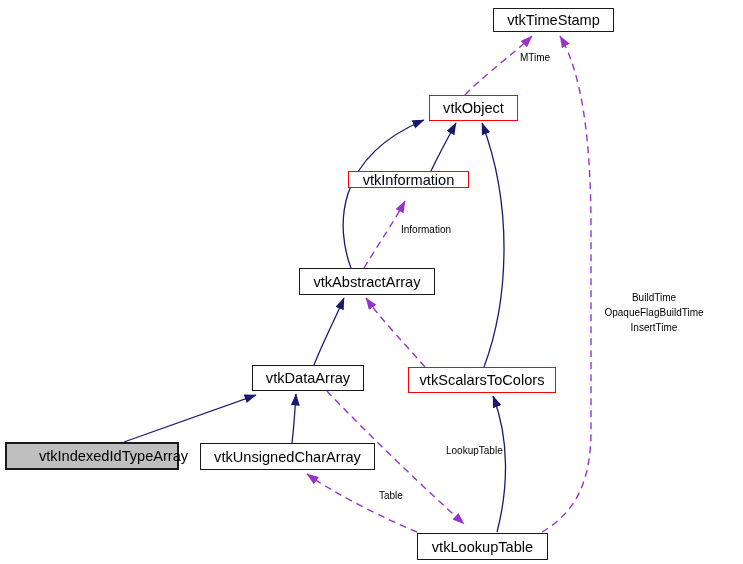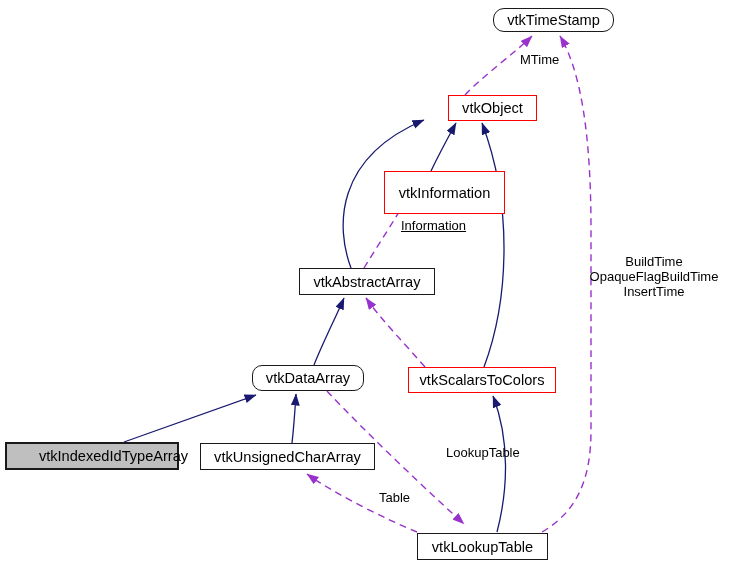--- a/index.html
+++ b/index.html
@@ -16,23 +16,23 @@
   #arrow-use-head { fill:var(--usage-edge); }
   .node {
     position:absolute; box-sizing:border-box;
     display:flex; align-items:center; justify-content:center;
     background:var(--node-fill); border:1.4px solid var(--node-border);
     font-size:14.6px; white-space:nowrap; z-index:2; cursor:pointer;
   }
   .node.highlight { border:1.6px solid var(--highlight-border); }
   .node.current { background:var(--current-node-fill); border:2px solid var(--node-border); cursor:default;padding-left:43px; }
   .edge-label {
-    position:absolute; font-size:13px; white-space:nowrap; z-index:1;
+    position:absolute; font-size:10px; white-space:nowrap; z-index:1;
   }
-  .edge-label.multiline { text-align:center; line-height:15.2px; }
+  .edge-label.multiline { text-align:center; line-height:15.2px;margin-top:36px; }
 </style>
 </head>
 <body>
 
 <div class="canvas">
 
   <svg class="edges-svg" viewBox="0 0 743 564">
     <defs>
       <marker id="arrow-inh" markerUnits="userSpaceOnUse" markerWidth="13" markerHeight="10" refX="11.5" refY="4.5" orient="auto">
         <path id="arrow-inh-head" d="M0,0 L12,4.5 L0,9 Z"></path>
@@ -51,32 +51,32 @@
     <path class="edge-inh" marker-end="url(#arrow-inh)" d="M 497,532 C 508,490 510,440 493,396"></path>
 
     <path class="edge-use" marker-end="url(#arrow-use)" d="M 465,95 C 485,74 516,52 532,36"></path>
     <path class="edge-use" marker-end="url(#arrow-use)" d="M 364,268 C 378,245 395,220 405,201"></path>
     <path class="edge-use" marker-end="url(#arrow-use)" d="M 425,367 C 403,342 380,318 366,298"></path>
     <path class="edge-use" marker-end="url(#arrow-use)" d="M 327,391 C 367,434 432,495 464,524"></path>
     <path class="edge-use" marker-end="url(#arrow-use)" d="M 417,532 C 388,520 338,496 307,474"></path>
     <path class="edge-use" marker-end="url(#arrow-use)" d="M 542,532 C 578,511 591,478 591,430 C 591,360 591,300 591,230 C 591,130 580,70 560,36"></path>
   </svg>
 
-  <div class="node" style="left:493px; top:8px; width:121px; height:24px;border-radius:11px;">vtkTimeStamp</div>
-  <div class="node highlight" style="left:448px; top:95px; width:89px; height:26px;">vtkObject</div>
-  <div class="node highlight" style="left:384px; top:171px; width:121px; height:43px;">vtkInformation</div>
+  <div class="node" style="left:493px; top:8px; width:121px; height:24px;">vtkTimeStamp</div>
+  <div class="node highlight" style="left:429px; top:95px; width:89px; height:26px;">vtkObject</div>
+  <div class="node highlight" style="left:348px; top:171px; width:121px; height:17px;">vtkInformation</div>
   <div class="node" style="left:299px; top:268px; width:136px; height:27px;">vtkAbstractArray</div>
-  <div class="node" style="left:252px; top:365px; width:112px; height:26px;border-radius:10px;">vtkDataArray</div>
+  <div class="node" style="left:252px; top:365px; width:112px; height:26px;">vtkDataArray</div>
   <div class="node highlight" style="left:408px; top:367px; width:148px; height:26px;">vtkScalarsToColors</div>
   <div class="node current" style="left:5px; top:442px; width:174px; height:28px;">vtkIndexedIdTypeArray</div>
   <div class="node" style="left:200px; top:443px; width:175px; height:27px;">vtkUnsignedCharArray</div>
   <div class="node" style="left:417px; top:533px; width:131px; height:27px;">vtkLookupTable</div>
 
   <div class="edge-label" style="left:520px; top:52px;">MTime</div>
-  <div class="edge-label" style="left:401px; top:218px;text-decoration:underline;">Information</div>
+  <div class="edge-label" style="left:401px; top:224px;">Information</div>
   <div class="edge-label" style="left:410px; top:445px;margin-left:36px;">LookupTable</div>
   <div class="edge-label" style="left:379px; top:490px;">Table</div>
   <div class="edge-label multiline" style="left:565px; top:254px; width:178px;">
     <div>BuildTime</div>
     <div>OpaqueFlagBuildTime</div>
     <div>InsertTime</div>
   </div>
 
 </div>
 

